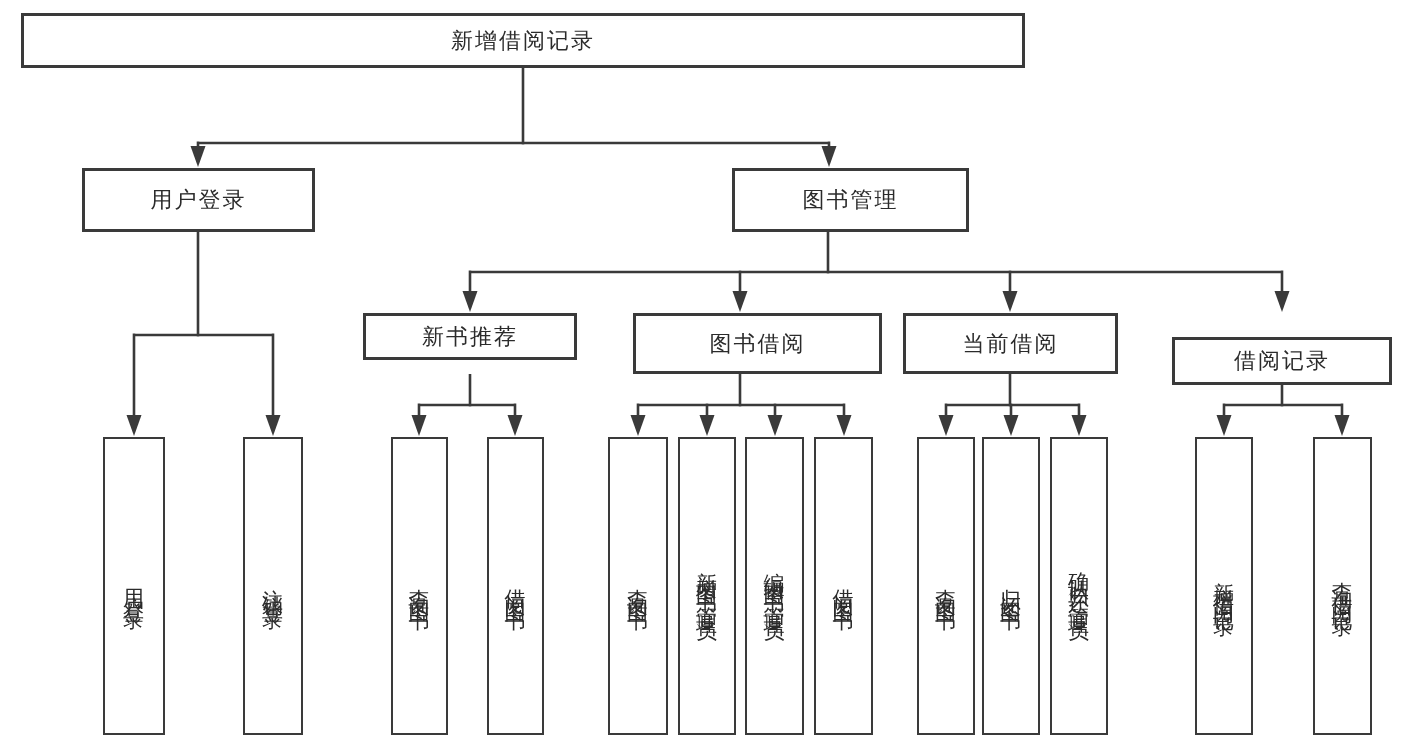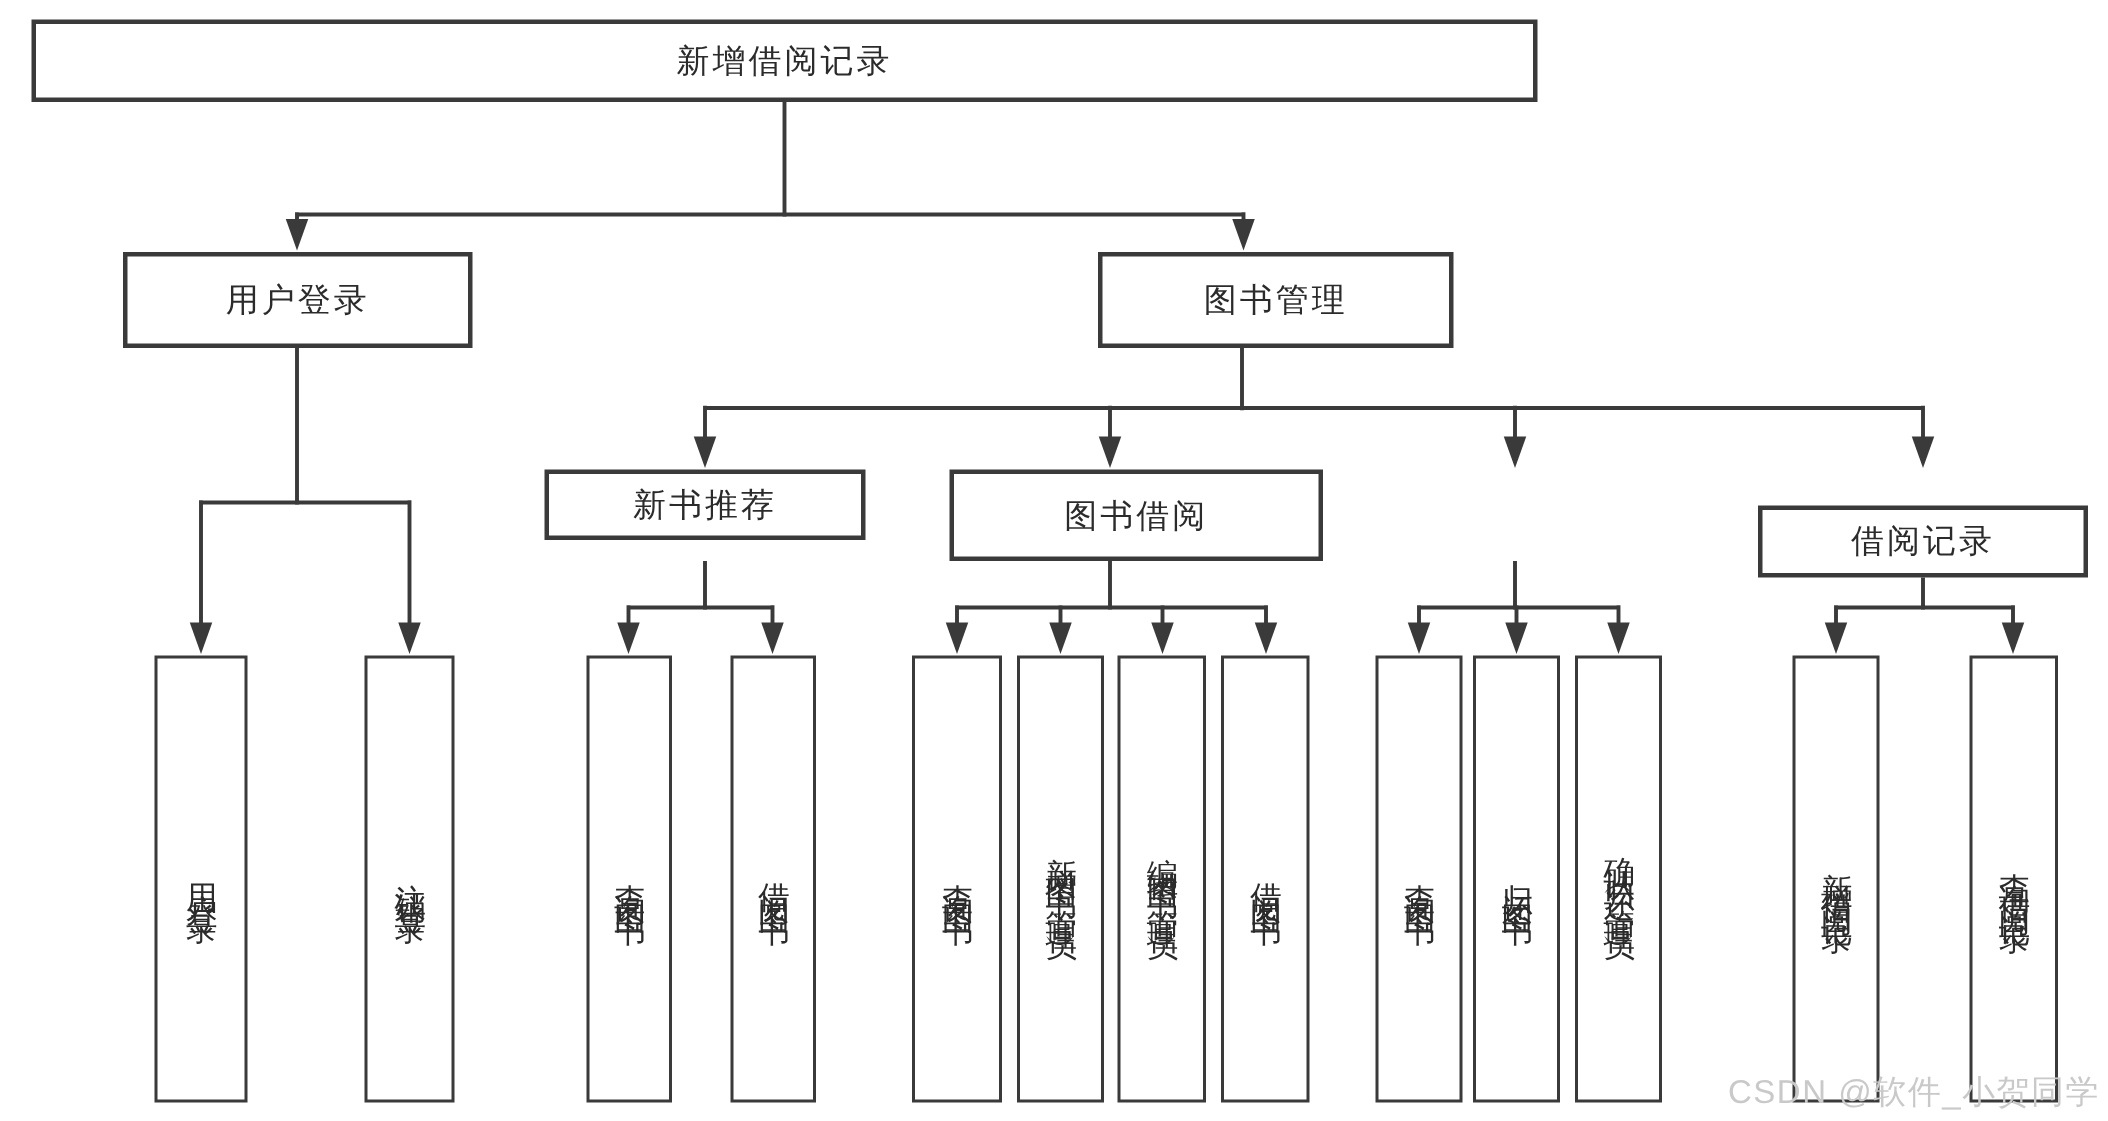--- a/index.html
+++ b/index.html
@@ -113,35 +113,35 @@
     <polygon points="1334.5,415 1349.5,415 1342,436"></polygon>
   </svg>
 
   <div class="box h" style="left:21px;top:13px;width:1004px;height:55px;">新增借阅记录</div>
 
   <div class="box h" style="left:82px;top:168px;width:233px;height:64px;">用户登录</div>
   <div class="box h" style="left:710px;top:168px;width:237px;height:64px;margin-left:22px;">图书管理</div>
 
   <div class="box h" style="left:363px;top:313px;width:214px;height:47px;text-align:center;">新书推荐</div>
   <div class="box h" style="left:633px;top:313px;width:249px;height:61px;">图书借阅</div>
+  <div class="box h" style="left:903px;top:313px;width:215px;height:61px;">当前借阅</div>
   <div class="box h" style="left:1172px;top:313px;width:220px;height:48px;margin-top:24px;">借阅记录</div>
 
   <div class="box leaf" style="left:103px;top:437px;width:62px;height:298px;">用户登录</div>
   <div class="box leaf" style="left:243px;top:437px;width:60px;height:298px;">注销登录</div>
 
   <div class="box leaf" style="left:391px;top:437px;width:57px;height:298px;">查询图书</div>
   <div class="box leaf" style="left:487px;top:437px;width:57px;height:298px;">借阅图书</div>
 
   <div class="box leaf" style="left:608px;top:437px;width:60px;height:298px;">查询图书</div>
   <div class="box leaf" style="left:678px;top:437px;width:58px;height:298px;">新增图书（管理员）</div>
   <div class="box leaf" style="left:745px;top:437px;width:59px;height:298px;">编辑图书（管理员）</div>
   <div class="box leaf" style="left:814px;top:437px;width:59px;height:298px;">借阅图书</div>
 
   <div class="box leaf" style="left:917px;top:437px;width:58px;height:298px;">查询图书</div>
   <div class="box leaf" style="left:982px;top:437px;width:58px;height:298px;">归还图书</div>
   <div class="box leaf" style="left:1050px;top:437px;width:58px;height:298px;">确认归还（管理员）</div>
 
   <div class="box leaf" style="left:1195px;top:437px;width:58px;height:298px;">新增借阅记录</div>
   <div class="box leaf" style="left:1313px;top:437px;width:59px;height:298px;">查询借阅记录</div>
 
-  <div class="watermark">CSDN @软件_小贺同学</div>
 
 </div>
 
 </body></html>

